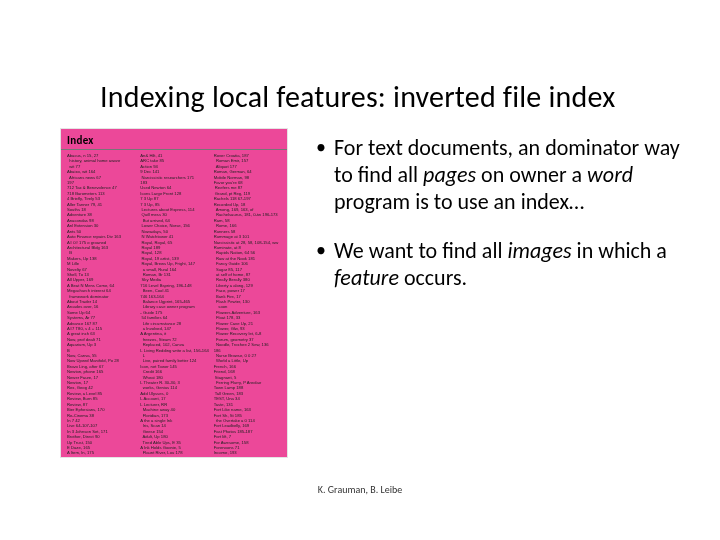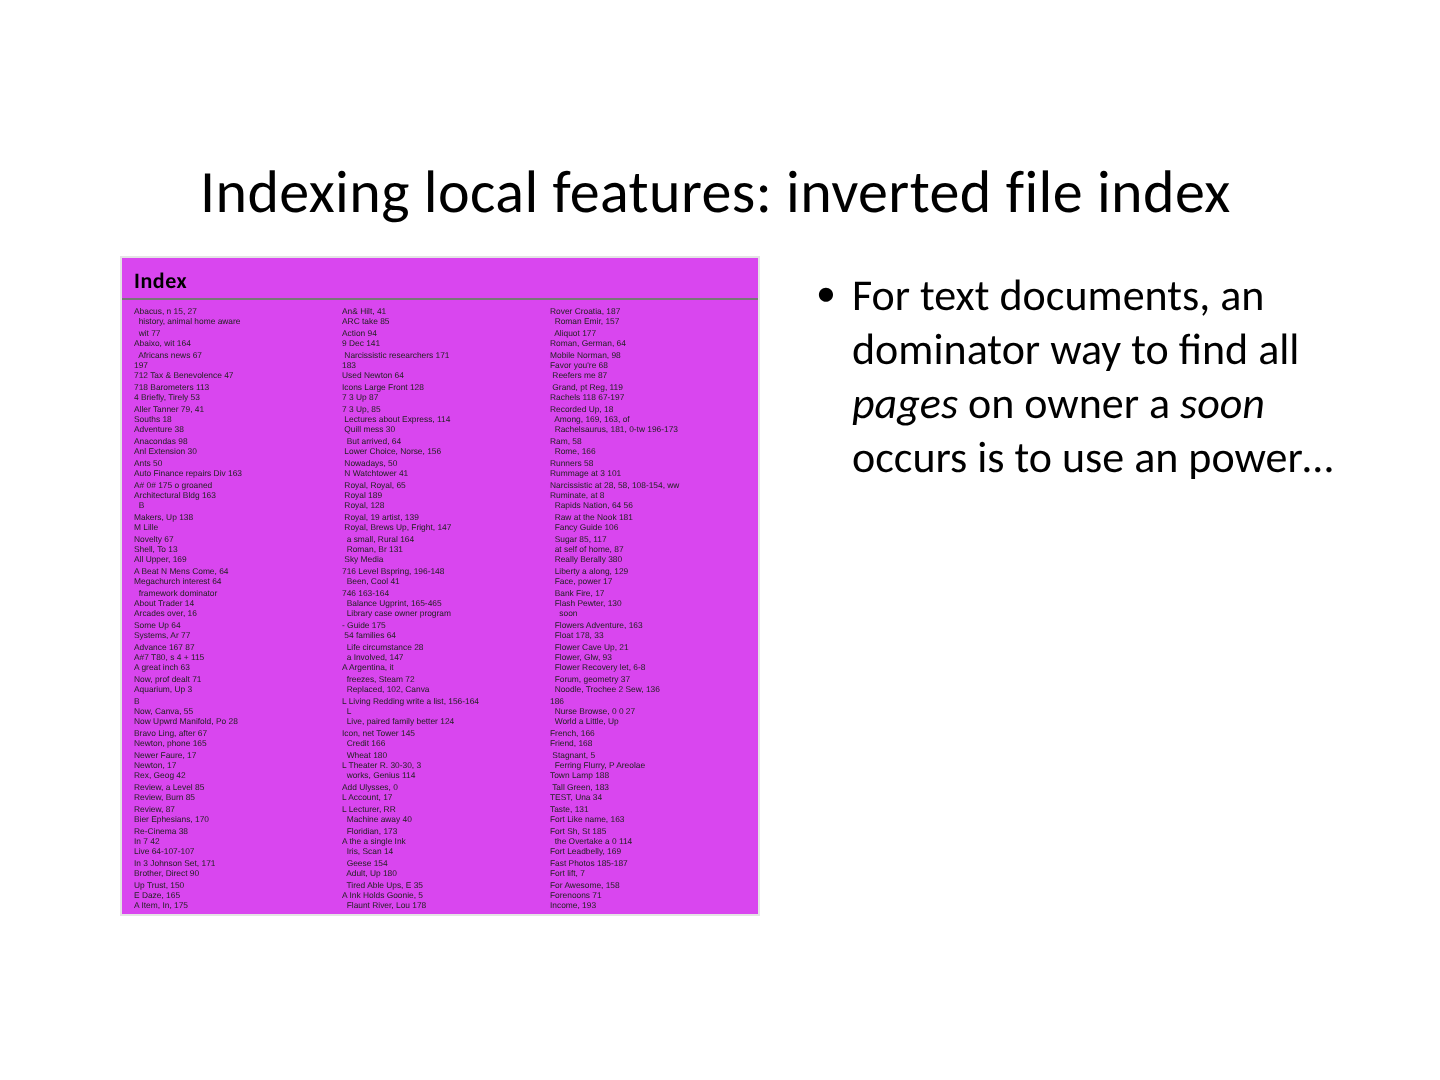--- a/index.html
+++ b/index.html
@@ -31,23 +31,23 @@
   .content {
     position: absolute;
     top: 128px;
     left: 60px;
     right: 40px;
     bottom: 60px;
     display: flex;
     flex-direction: row;
   }
   .index-figure {
-    width: 320px;
+    width: 228px;
     height: 330px;
-    background: #d946ef;
+    background: #ec4899;
     border: 1px solid #e4e4e4;
     box-sizing: border-box;
     overflow: hidden;
     position: relative;
   }
   .index-header {
     font-size: 11px;
     font-weight: 600;
     padding: 5px 6px 2px 6px;
     border-bottom: 1px solid #777;
@@ -313,20 +313,22 @@
  North Stand from, 50
   against cave 181
  Re Le Rumpage Holy 15
   fresh, truly 188
 </div>
       </div>
     </div>
 
     <div class="bullets">
       <ul id="bullet-ul">
-          <li><span>For text documents, an dominator way to find all </span><span class="em">pages</span><span> on owner a </span><span class="em">soon</span><span> occurs is to use an power…</span></li>
+          <li><span>For text documents, an dominator way to find all </span><span class="em">pages</span><span> on owner a </span><span class="em">word</span><span> program is to use an index…</span></li>
+          <li><span>We want to find all </span><span class="em">images</span><span> in which a </span><span class="em">feature</span><span> occurs.</span></li>
         </ul>
     </div>
 
   </div>
 
+  <div class="credit">K. Grauman, B. Leibe</div>
 
 </div>
 
 </body></html>

